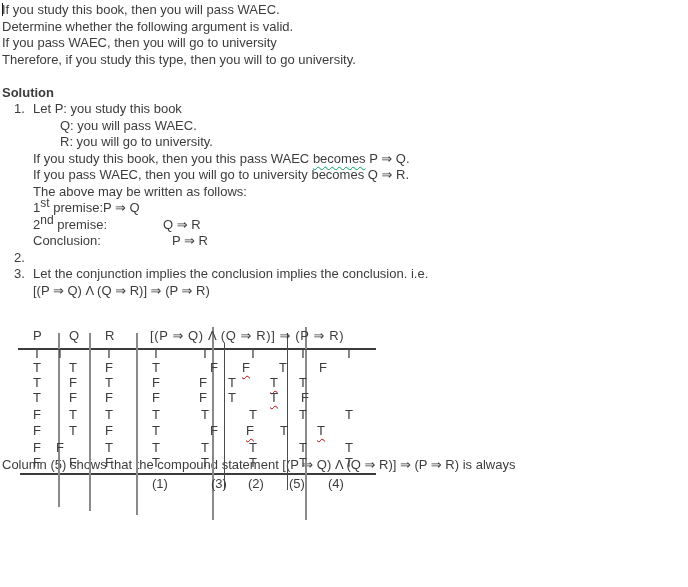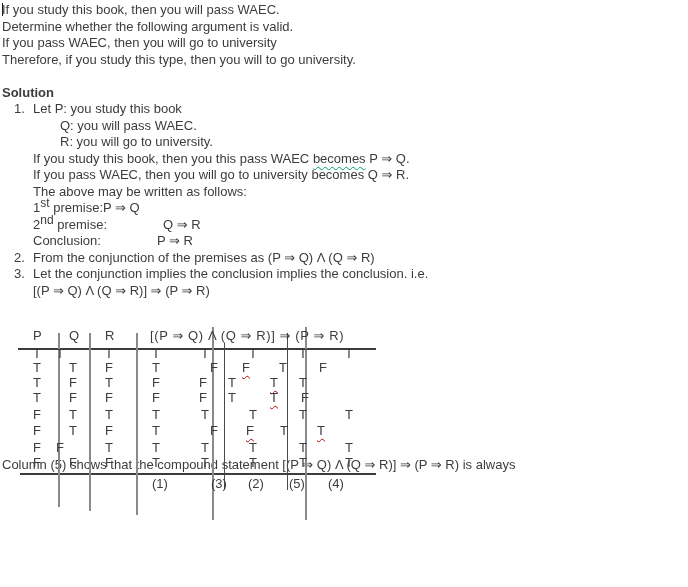--- a/index.html
+++ b/index.html
@@ -12,21 +12,21 @@
   .b{font-weight:bold;}
   .nowrap{white-space:nowrap;}
   .blank{height:16.5px;}
   .numrow{display:flex;}
   .num{flex:0 0 19px;margin-left:12px;}
   .ind1{padding-left:31px;}
   .ind2{padding-left:58px;}
   .prem{position:relative;padding-left:31px;}
   .prem .val{position:absolute;top:0;}
   .val-p2{left:161px;}
-  .val-c{left:155px;}
+  .val-c{left:170px;}
   sup{font-size:12px;line-height:0;}
   .gsq{text-decoration-line:underline;text-decoration-style:wavy;text-decoration-color:#00a35c;text-decoration-thickness:1px;text-underline-offset:3px;}
   .rsq{text-decoration-line:underline;text-decoration-style:wavy;text-decoration-color:#c00000;text-decoration-thickness:1px;text-underline-offset:3px;}
   
   #table-layer{position:absolute;left:0;top:0;width:688px;height:587px;pointer-events:none;}
   .tcell,.thead,.tnum{position:absolute;white-space:nowrap;line-height:14px;}
   .thead-compound{letter-spacing:0.6px;}
   .hl{position:absolute;height:2px;background:#3c3c3c;}
   .vbg{position:absolute;width:2px;background:#8a8a8a;}
   .vbk{position:absolute;width:1px;background:#4a4a4a;}
@@ -57,21 +57,20 @@
   <div class="ind1 nowrap"><span>If you study this book, then you this pass WAEC </span><span class="gsq">becomes</span><span> P ⇒ Q.</span></div>
   <div class="ind1 nowrap">If you pass WAEC, then you will go to university becomes Q ⇒ R.</div>
   <div class="ind1 nowrap">The above may be written as follows:</div>
 
   <div class="prem nowrap"><span>1</span><sup>st</sup><span> premise:</span><span>P ⇒ Q</span></div>
   <div class="prem nowrap"><span>2</span><sup>nd</sup><span> premise:</span><span class="val val-p2">Q ⇒ R</span></div>
   <div class="prem nowrap"><span>Conclusion:</span><span class="val val-c">P ⇒ R</span></div>
 
   <div class="numrow">
     <span class="num">2.</span>
-    <span class="nowrap">From the conjunction of the premises as (P ⇒ Q) Λ (Q ⇒ R)</span>
   </div>
   <div class="numrow">
     <span class="num">3.</span>
     <span class="nowrap">Let the conjunction implies the conclusion implies the conclusion. i.e.</span>
   </div>
   <div class="ind1 nowrap">[(P ⇒ Q) Λ (Q ⇒ R)] ⇒ (P ⇒ R)</div>
 
   <div class="spacer-table"></div>
 
   <div class="nowrap">Column (5) shows that the compound statement [(P ⇒ Q) Λ (Q ⇒ R)] ⇒ (P ⇒ R) is always</div>

